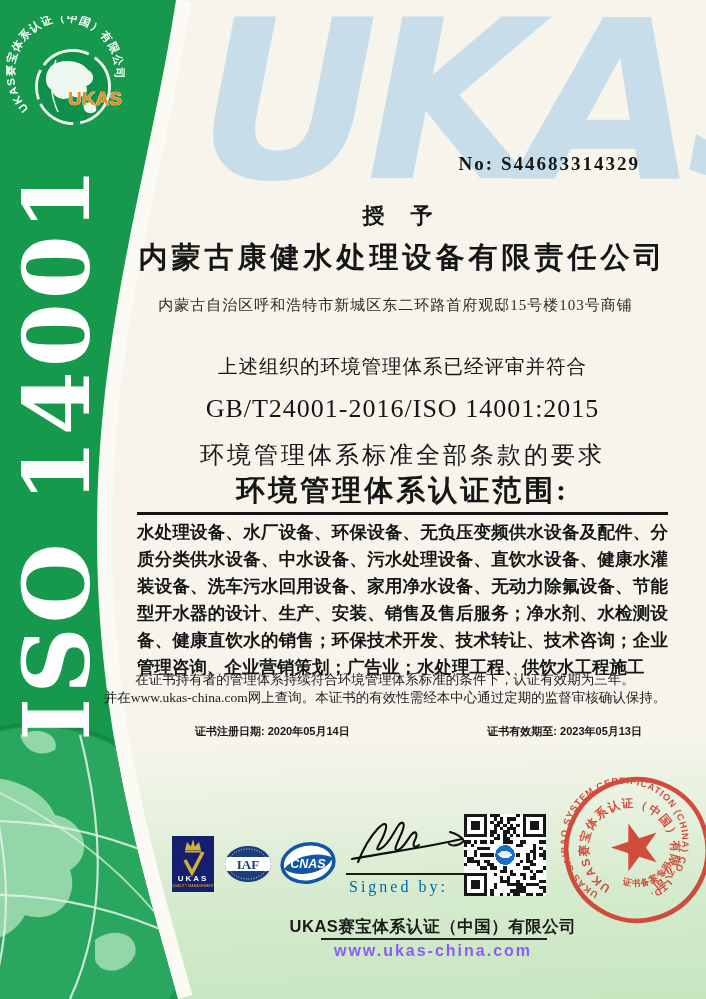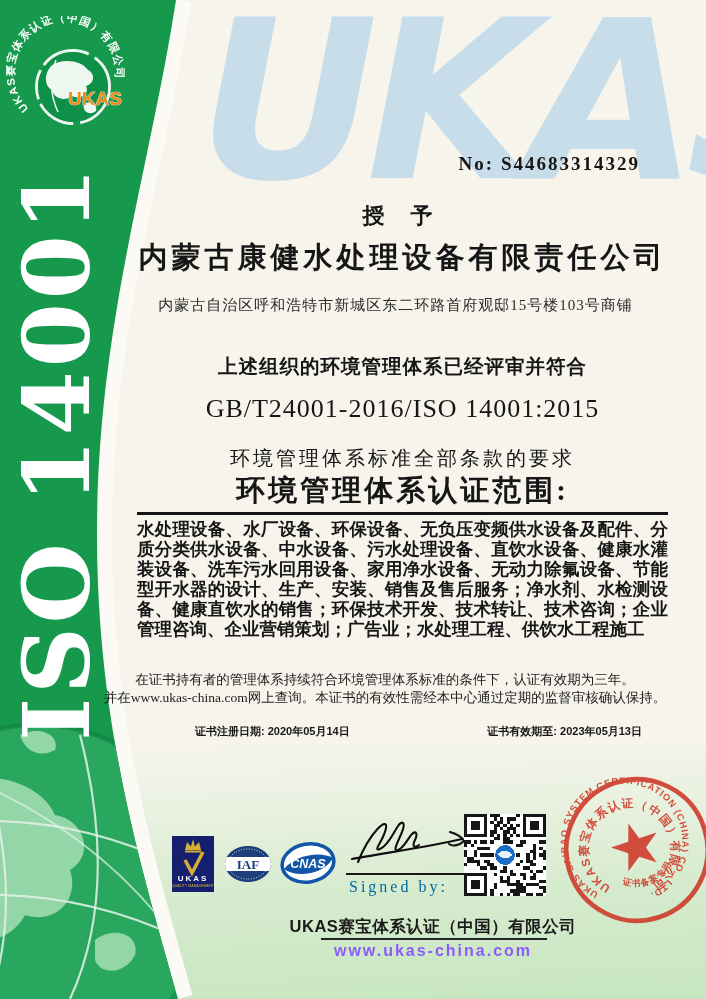--- a/index.html
+++ b/index.html
@@ -36,28 +36,28 @@
     font-size:44px; font-weight:bold; letter-spacing:6px; color:#0d0d0d; }
   .cert-no { top:153px; left:300px; width:340px; z-index:2; text-align:right;
     font-size:19px; font-weight:bold; letter-spacing:2px; }
   .awarded { top:201px; left:137px; width:531px; z-index:2; text-align:center;
     font-size:22px; font-weight:bold; letter-spacing:10px; }
   .company { top:238px; left:127px; width:551px; z-index:2; text-align:center;
     font-size:29px; font-weight:bold; letter-spacing:4px; }
   .address { top:296px; left:130px; width:531px; z-index:2; text-align:center;
     font-size:15px; color:#2a2a2a; letter-spacing:1px; }
   .statement { top:353px; left:107px; width:591px; z-index:2; text-align:center; }
-  .statement .s1 { font-size:19.5px; font-weight:bold; letter-spacing:1px; }
+  .statement .s1 { font-size:19.5px; font-weight:normal; letter-spacing:1px; }
   .statement .s2 { font-size:26px; letter-spacing:1px; margin-top:14px; }
-  .statement .s3 { font-size:20px; letter-spacing:3px; margin-top:21px;font-family:Liberation Mono, monospace; }
+  .statement .s3 { font-size:24px; letter-spacing:3px; margin-top:15px;font-family:Liberation Mono, monospace; }
   .scope-title { top:471px; left:137px; width:531px; z-index:2; text-align:center;
     font-size:29px; font-weight:bold; letter-spacing:3px; }
   .rule { top:512px; left:137px; width:531px; height:3px; background:#141414; z-index:2; }
   .scope-text { top:519px; left:137px; width:531px; z-index:2;
-    font-size:17.5px; font-weight:bold; line-height:20px; text-align:justify; }
+    font-size:17.5px; font-weight:bold; line-height:27px; text-align:justify; }
   .note1 { top:671px; left:90px; width:590px; z-index:2; text-align:center; font-size:13.5px; color:#1c1c1c; }
   .note2 { top:689px; left:70px; width:630px; z-index:2; text-align:center; font-size:13.5px; color:#1c1c1c; }
   .dates { top:724px; left:195px; width:447px; z-index:2; display:flex; justify-content:space-between;
     font-size:11px; font-weight:bold; }
 
   .ukas-qm { left:172px; top:836px; z-index:3; }
   .iaf-logo { left:224px; top:845px; z-index:3; }
   .cnas-logo { left:280px; top:840px; z-index:3; }
   .sig-svg { left:344px; top:810px; z-index:3; }
   .sig-line { left:346px; top:873px; width:118px; height:2px; background:#181818; z-index:3; }

